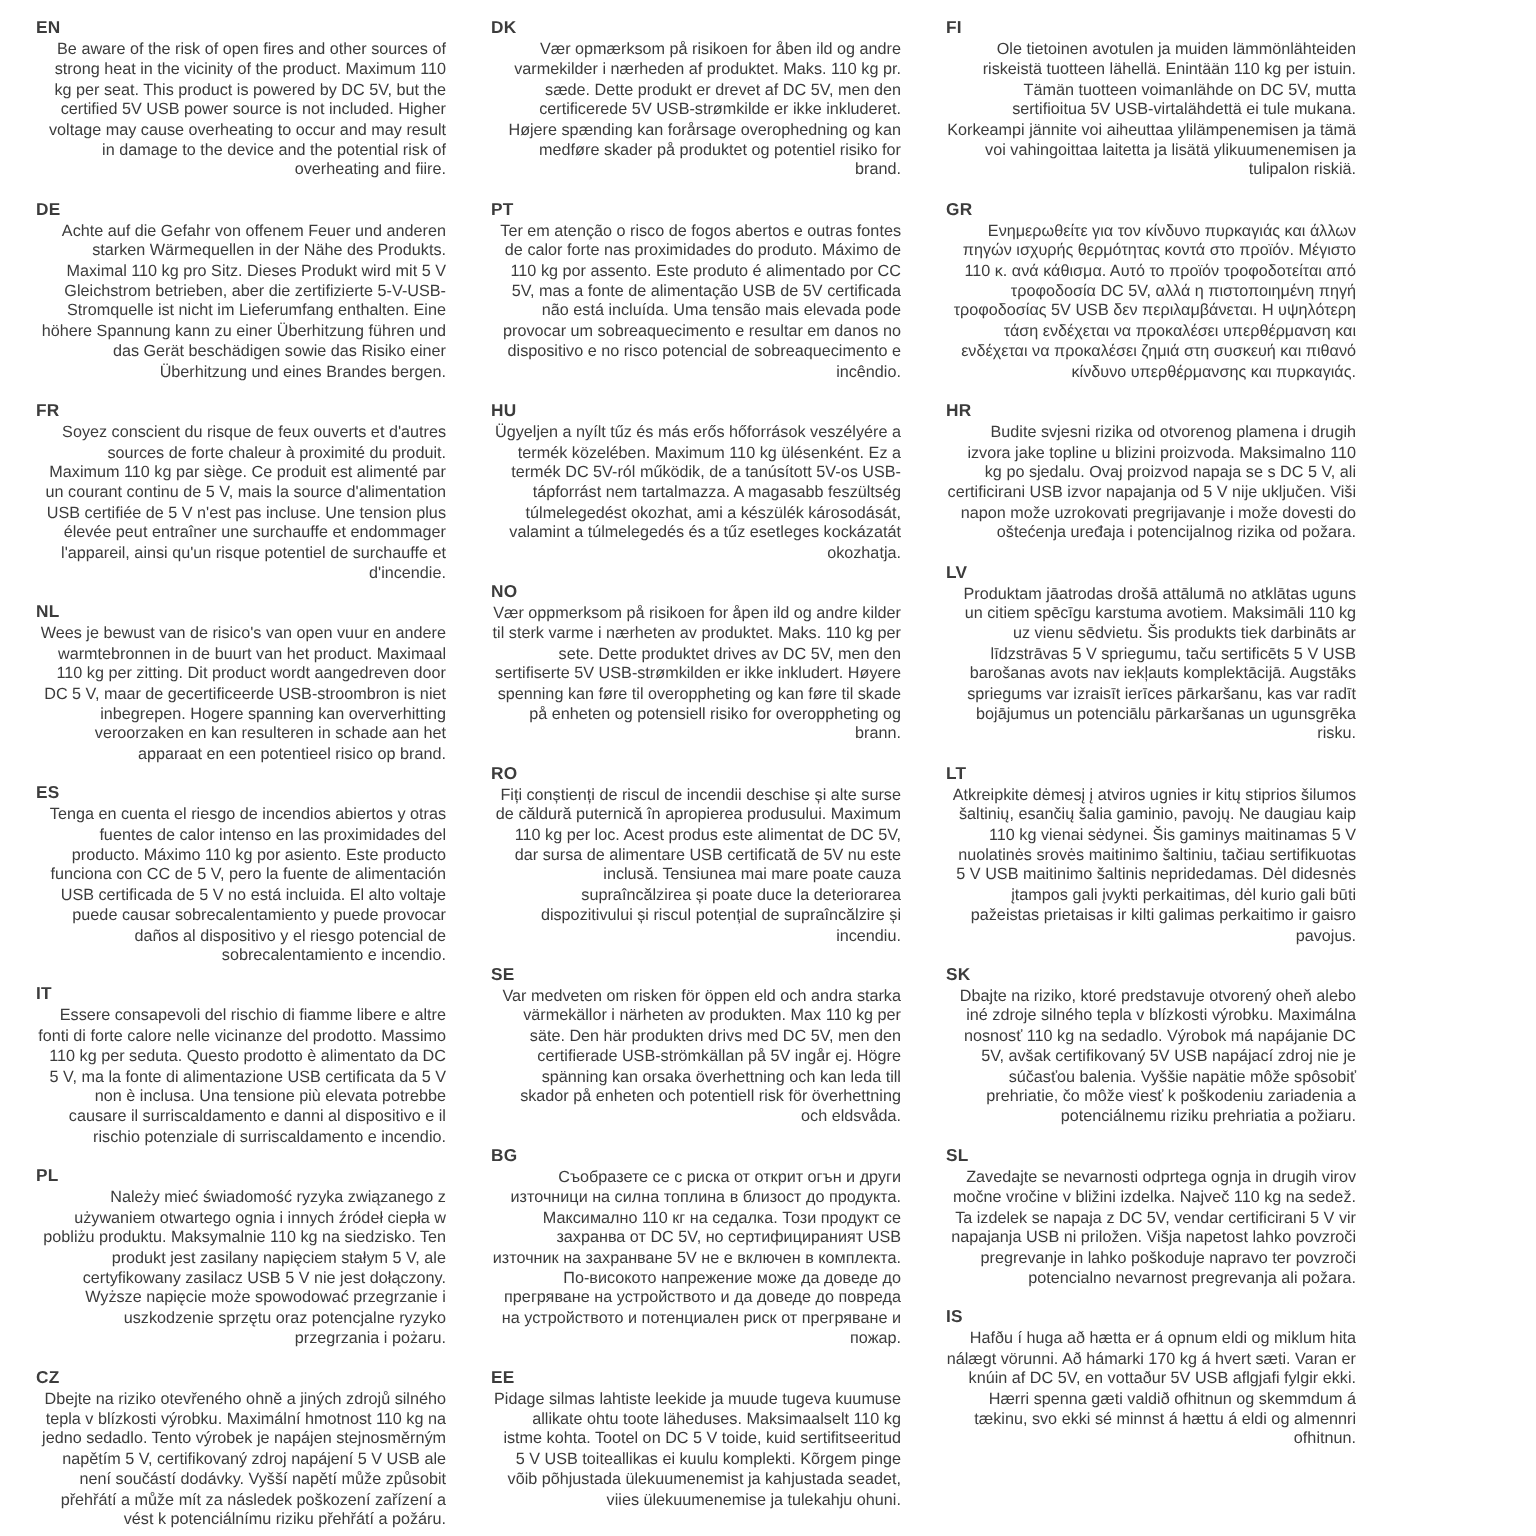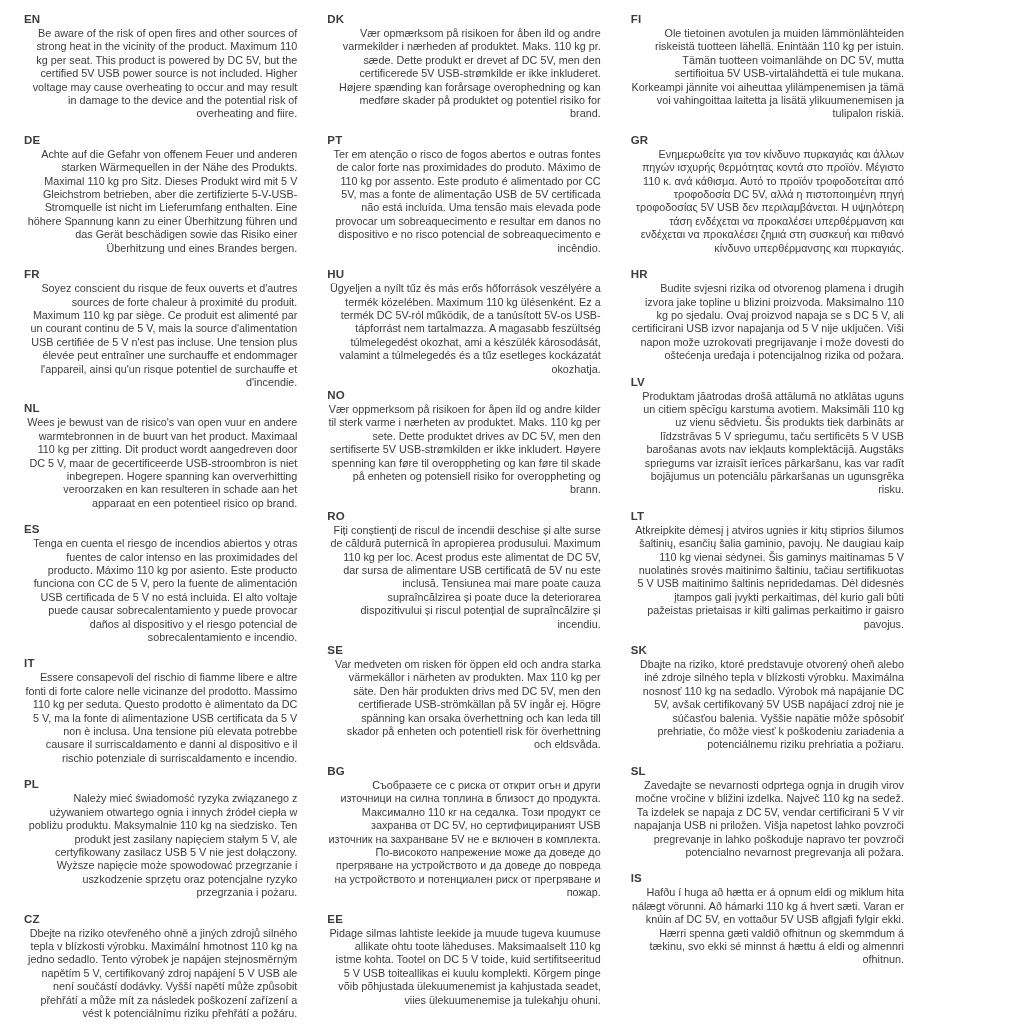--- a/index.html
+++ b/index.html
@@ -135,17 +135,17 @@
     <section class="lang-section">
       <h2 class="lang-code">SK</h2>
       <p class="lang-text">Dbajte na riziko, ktoré predstavuje otvorený oheň alebo iné zdroje silného tepla v blízkosti výrobku. Maximálna nosnosť 110 kg na sedadlo. Výrobok má napájanie DC 5V, avšak certifikovaný 5V USB napájací zdroj nie je súčasťou balenia. Vyššie napätie môže spôsobiť prehriatie, čo môže viesť k poškodeniu zariadenia a potenciálnemu riziku prehriatia a požiaru.</p>
     </section>
     <section class="lang-section">
       <h2 class="lang-code">SL</h2>
       <p class="lang-text">Zavedajte se nevarnosti odprtega ognja in drugih virov močne vročine v bližini izdelka. Največ 110 kg na sedež. Ta izdelek se napaja z DC 5V, vendar certificirani 5 V vir napajanja USB ni priložen. Višja napetost lahko povzroči pregrevanje in lahko poškoduje napravo ter povzroči potencialno nevarnost pregrevanja ali požara.</p>
     </section>
     <section class="lang-section">
       <h2 class="lang-code">IS</h2>
-      <p class="lang-text">Hafðu í huga að hætta er á opnum eldi og miklum hita nálægt vörunni. Að hámarki 110 kg á hvert sæti. Varan er knúin af DC 5V, en vottaður 5V USB aflgjafi fylgir ekki. Hærri spenna gæti valdið ofhitnun og skemmdum á tækinu, svo ekki sé minnst á hættu á eldi og almennri ofhitnun.</p>
+      <p class="lang-text">Hafðu í huga að hætta er á opnum eldi og miklum hita nálægt vörunni. Að hámarki 170 kg á hvert sæti. Varan er knúin af DC 5V, en vottaður 5V USB aflgjafi fylgir ekki. Hærri spenna gæti valdið ofhitnun og skemmdum á tækinu, svo ekki sé minnst á hættu á eldi og almennri ofhitnun.</p>
     </section>
   </div>
 
 </div>
 
 </body></html>

